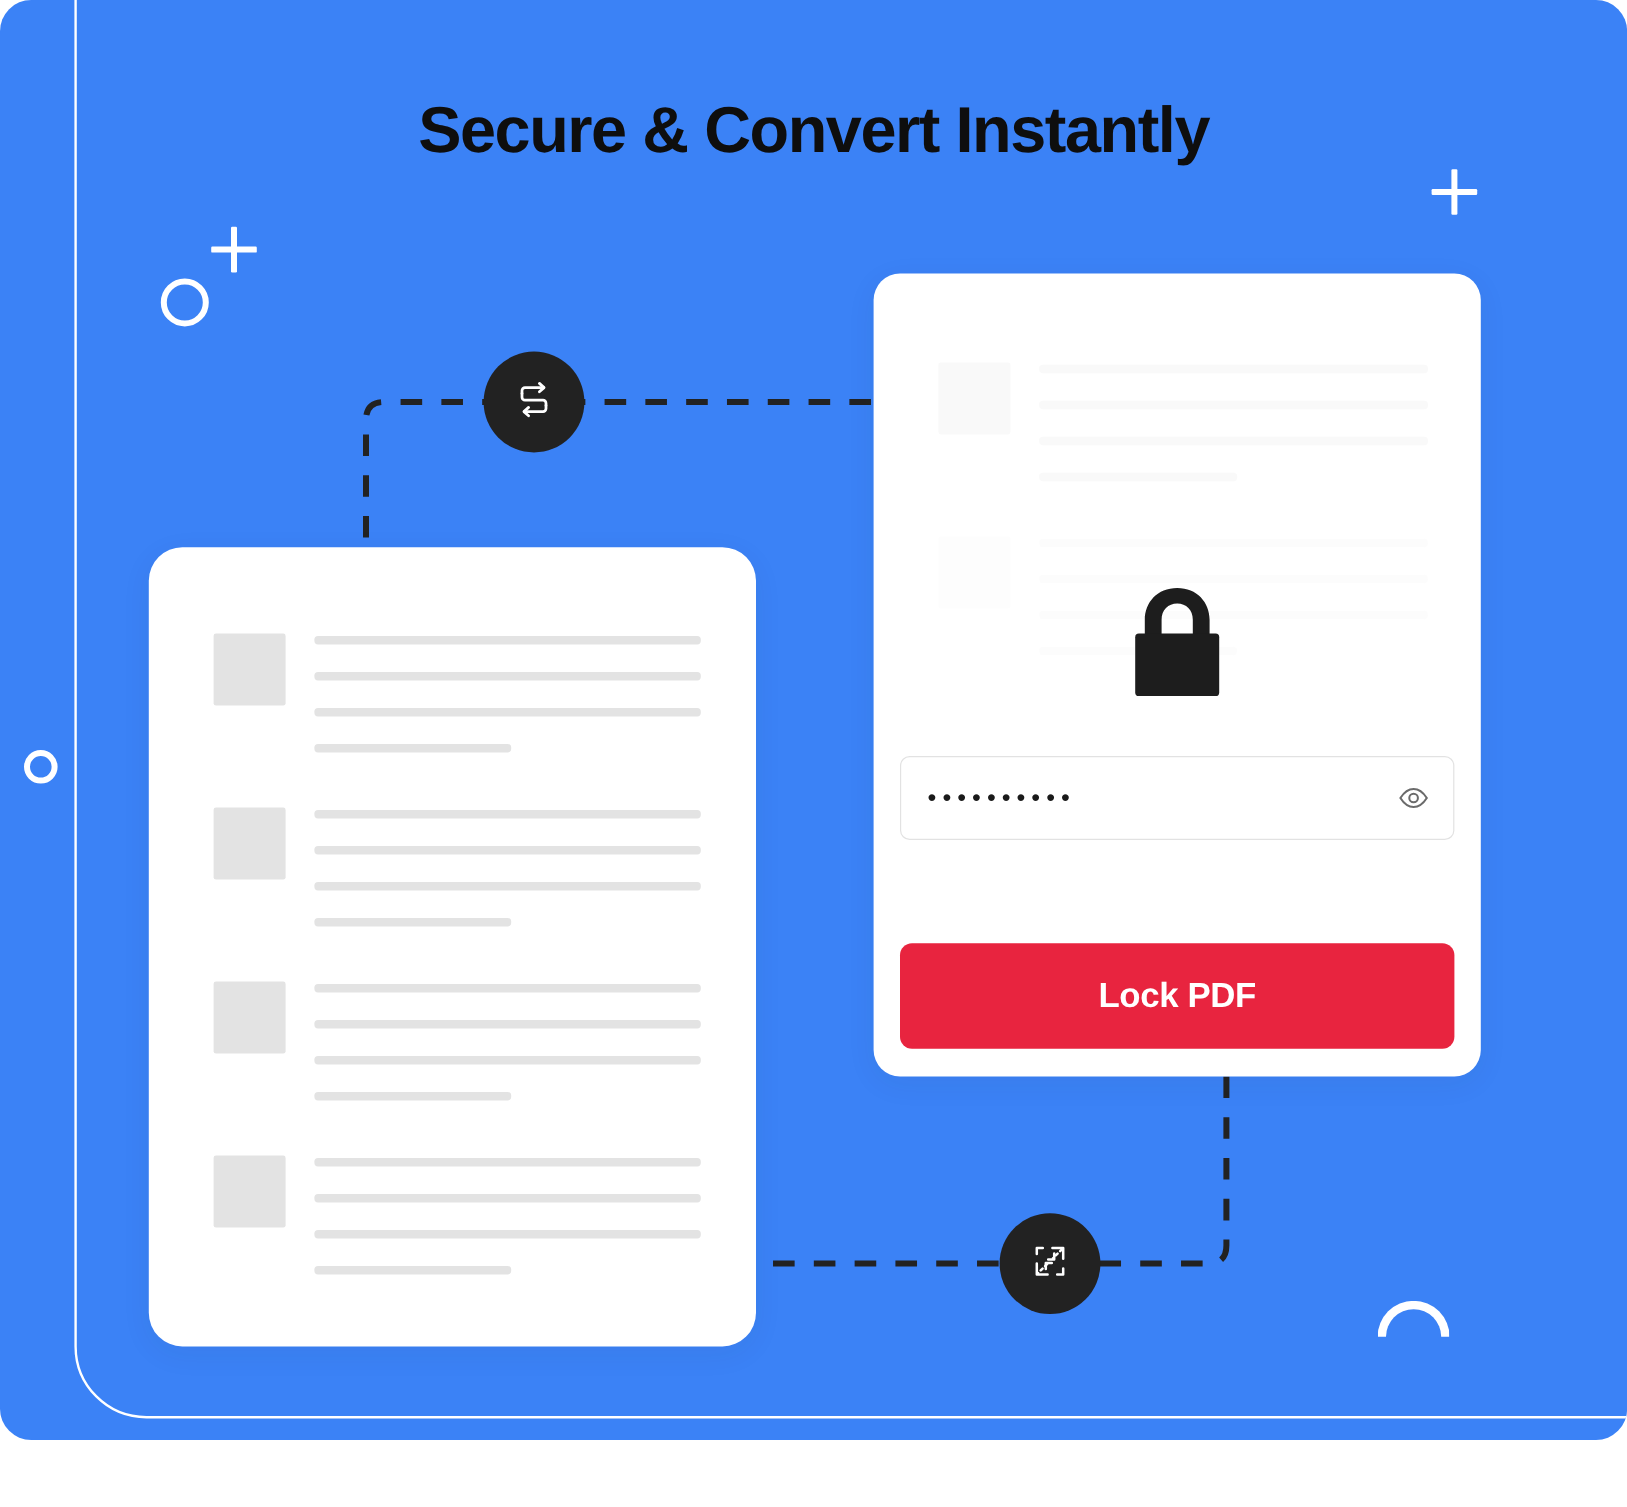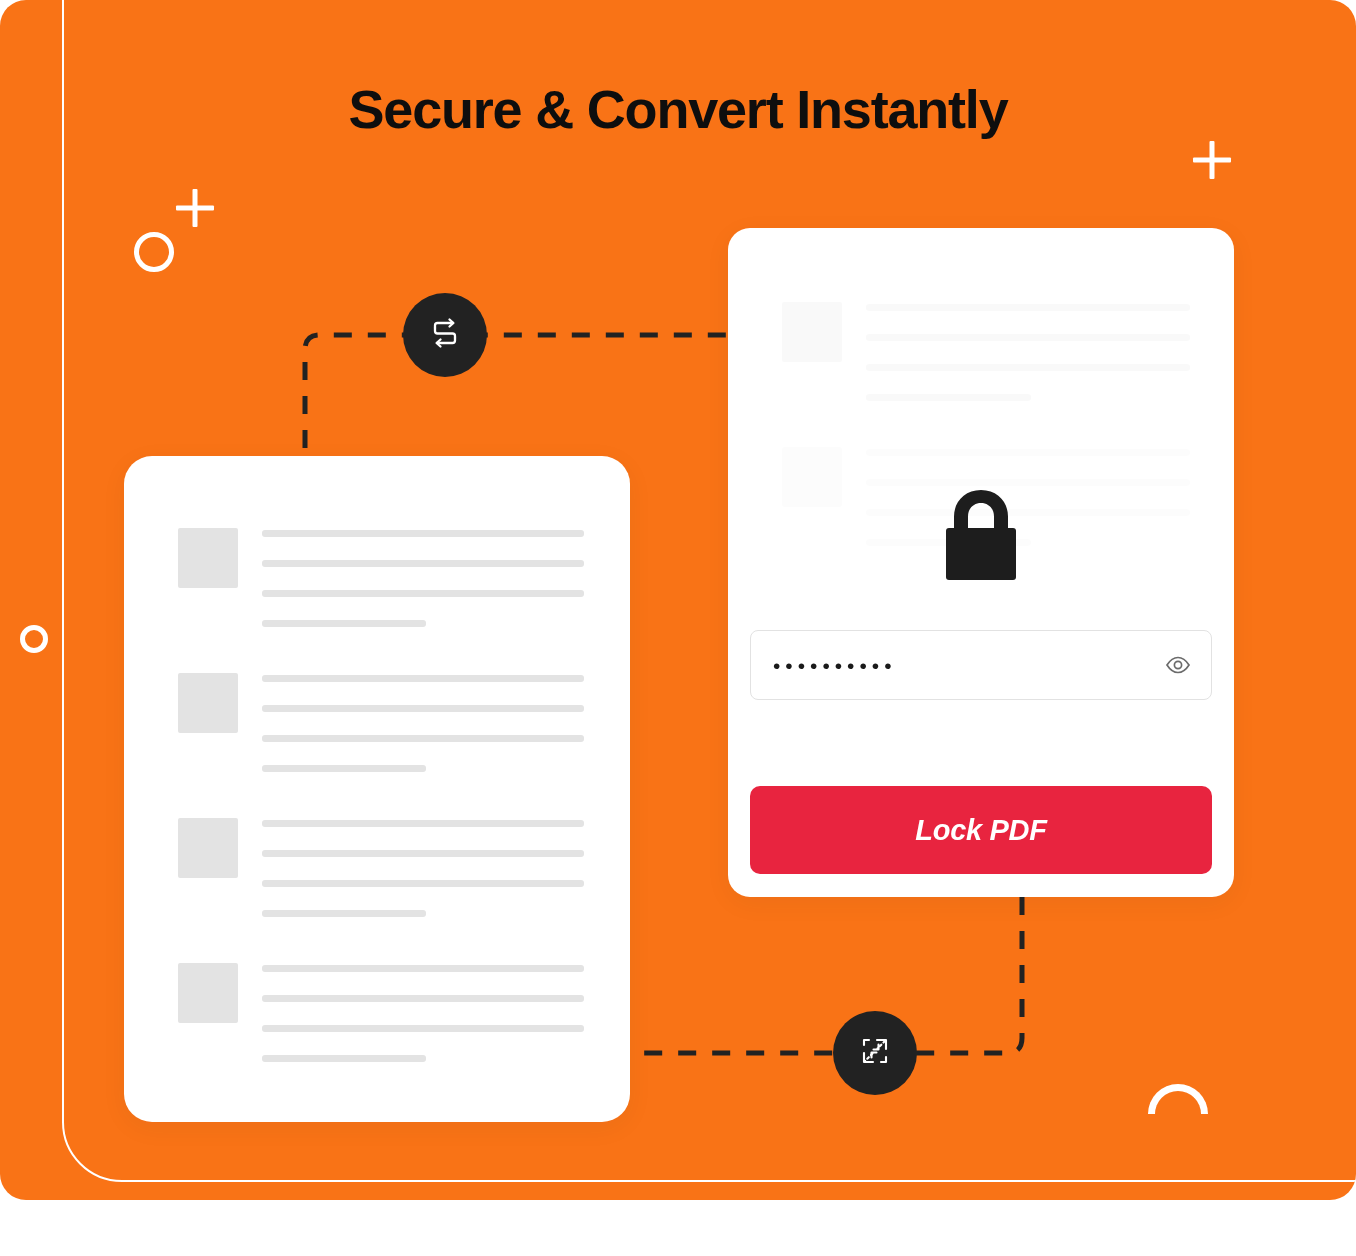--- a/index.html
+++ b/index.html
@@ -8,21 +8,21 @@
     width: 1356px;
     height: 1256px;
     overflow: hidden;
     font-family: "Liberation Sans", sans-serif;
   }
 
   #stage {
     position: relative;
     width: 1356px;
     height: 1200px;
-    background: #f97316;
+    background: #3b82f6;
     border-radius: 26px;
     overflow: hidden;
   }
 
   
   .inner-frame {
     position: absolute;
     left: 62px;
     top: -120px;
     width: 1420px;
@@ -204,21 +204,20 @@
     height: 88px;
     background: #E8243F;
     border: none;
     border-radius: 10px;
     color: #FFFFFF;
     font-size: 29px;
     font-weight: 700;
     letter-spacing: -0.3px;
     font-family: "Liberation Sans", sans-serif;
     cursor: pointer;
-    font-style: italic;
   }
 
   
   .badge {
     position: absolute;
     width: 84px;
     height: 84px;
     border-radius: 50%;
     background: #222222;
     display: flex;

